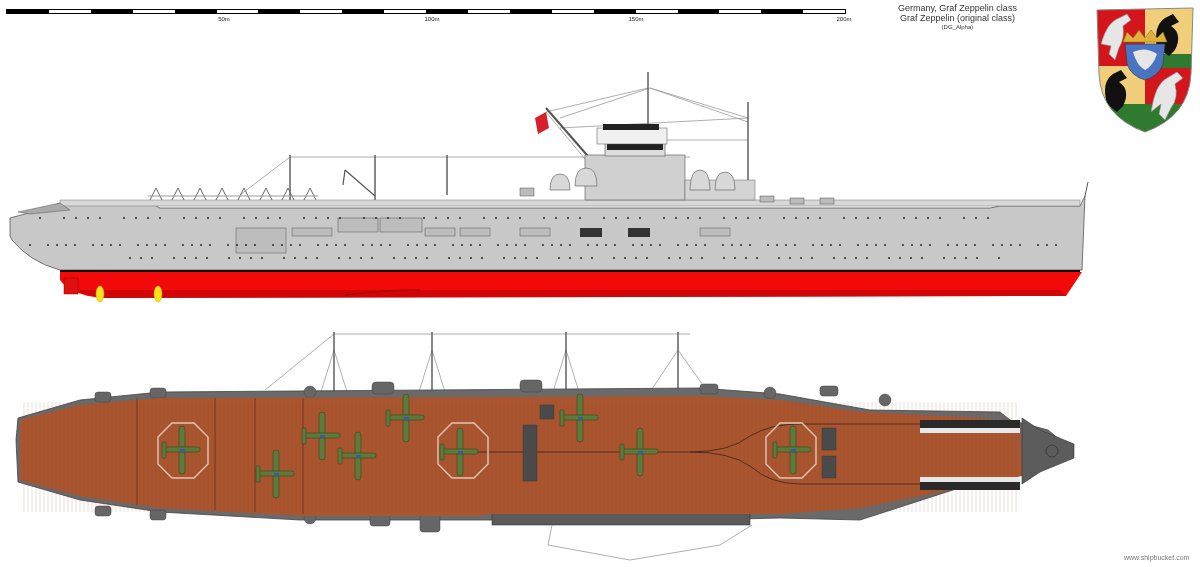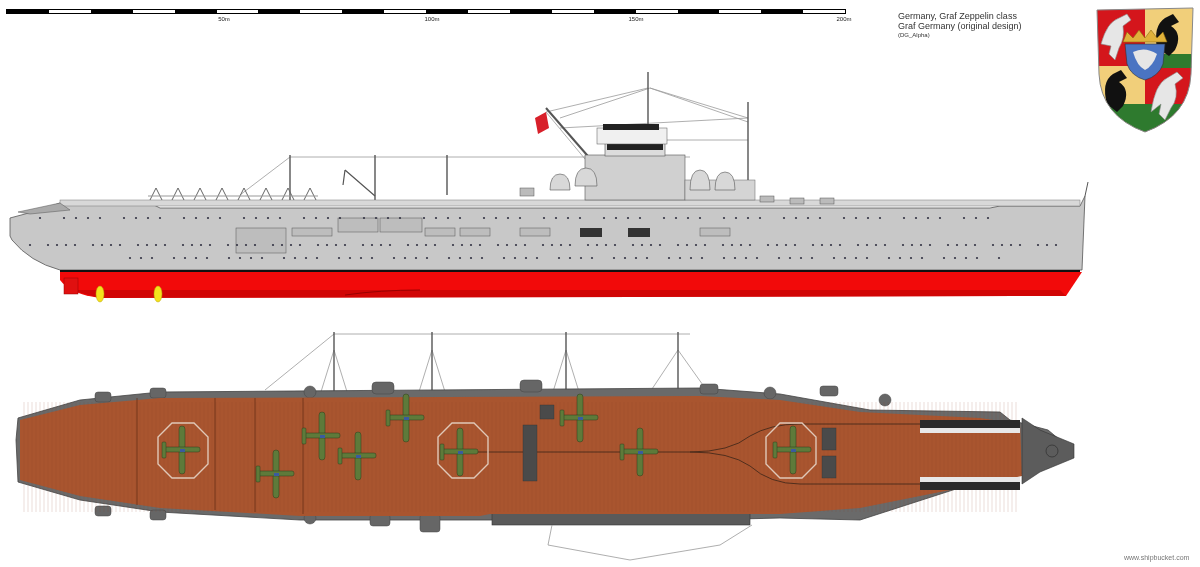--- a/index.html
+++ b/index.html
@@ -2,21 +2,21 @@
 <html><head>
 <meta charset="utf-8">
 <style>
   html,body{margin:0;padding:0;background:#ffffff;}
   body{width:1200px;height:567px;position:relative;overflow:hidden;font-family:"Liberation Sans",sans-serif;}
   .scale{position:absolute;left:6px;top:8px;width:844px;height:22px;}
   .scale-bar{position:absolute;left:0;top:1px;height:3px;width:838px;border:1px solid #000;background:#fff;display:flex;}
   .seg{flex:1;height:3px;}
   .seg.black{background:#000;}
   .scale-label{position:absolute;top:8px;font-size:6px;color:#222;transform:translateX(-50%);}
-  .title-block{position:absolute;left:898px;top:11px;font-size:9px;color:#333;line-height:10px;}
+  .title-block{position:absolute;left:898px;top:3px;font-size:9px;color:#333;line-height:10px;text-align:center;}
   .title-block .small{font-size:6px;line-height:8px;}
   .crest{position:absolute;left:1093px;top:4px;width:104px;height:130px;}
   .side-view{position:absolute;left:0;top:60px;width:1200px;height:260px;}
   .top-view{position:absolute;left:0;top:320px;width:1200px;height:247px;}
   .watermark{position:absolute;left:1124px;top:554px;font-size:7px;color:#777;}
 </style>
 </head>
 <body>
 
 <div class="scale">
@@ -43,21 +43,21 @@
       <div class="seg"></div>
     </div>
   <span class="scale-label" style="left:218px">50m</span>
   <span class="scale-label" style="left:426px">100m</span>
   <span class="scale-label" style="left:630px">150m</span>
   <span class="scale-label" style="left:838px">200m</span>
 </div>
 
 <div class="title-block">
   <div>Germany, Graf Zeppelin class</div>
-  <div>Graf Germany (original design)</div>
+  <div>Graf Zeppelin (original class)</div>
   <div class="small">(DG_Alpha)</div>
 </div>
 
 <svg class="crest" viewBox="0 0 104 130">
   <defs>
       <clipPath id="shield">
         <path d="M4,6 L100,4 L98,70 Q96,112 52,128 Q8,112 6,70 Z"></path>
       </clipPath>
     </defs>
   <g clip-path="url(#shield)">

